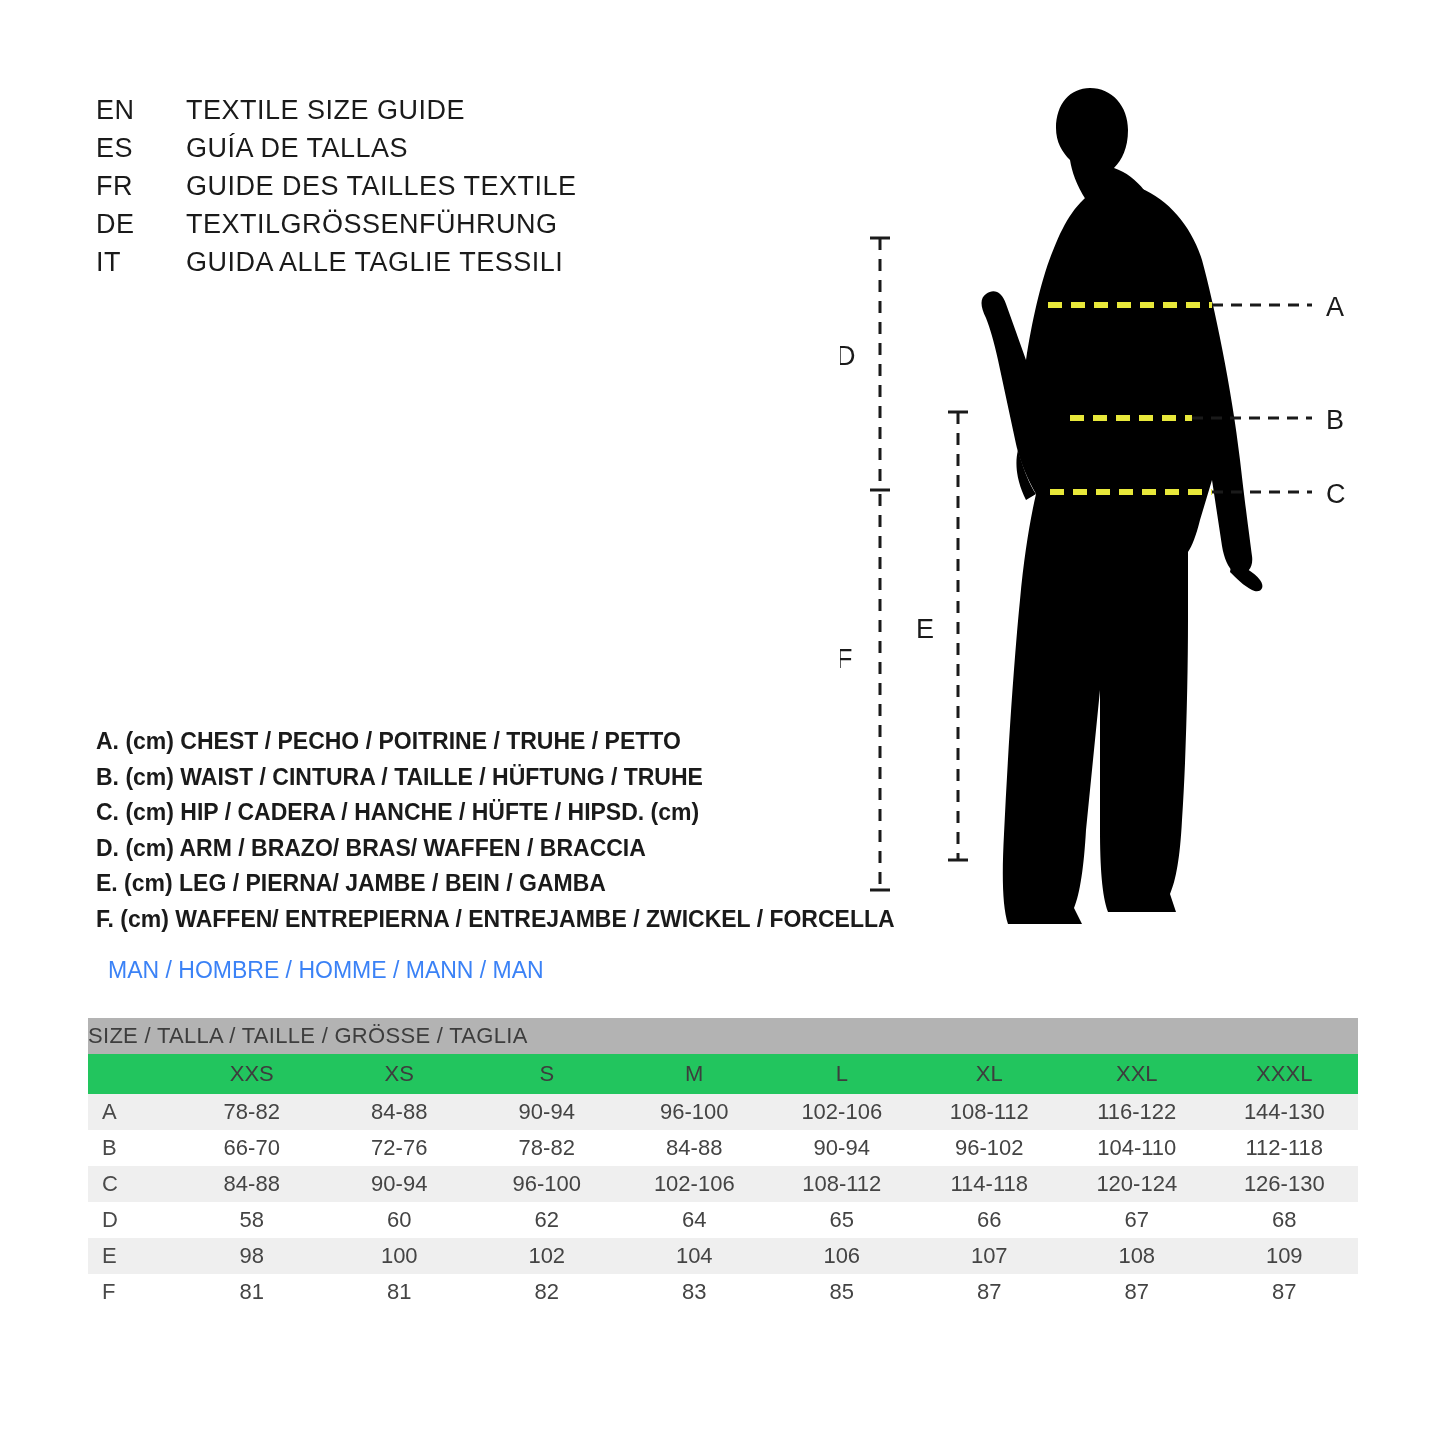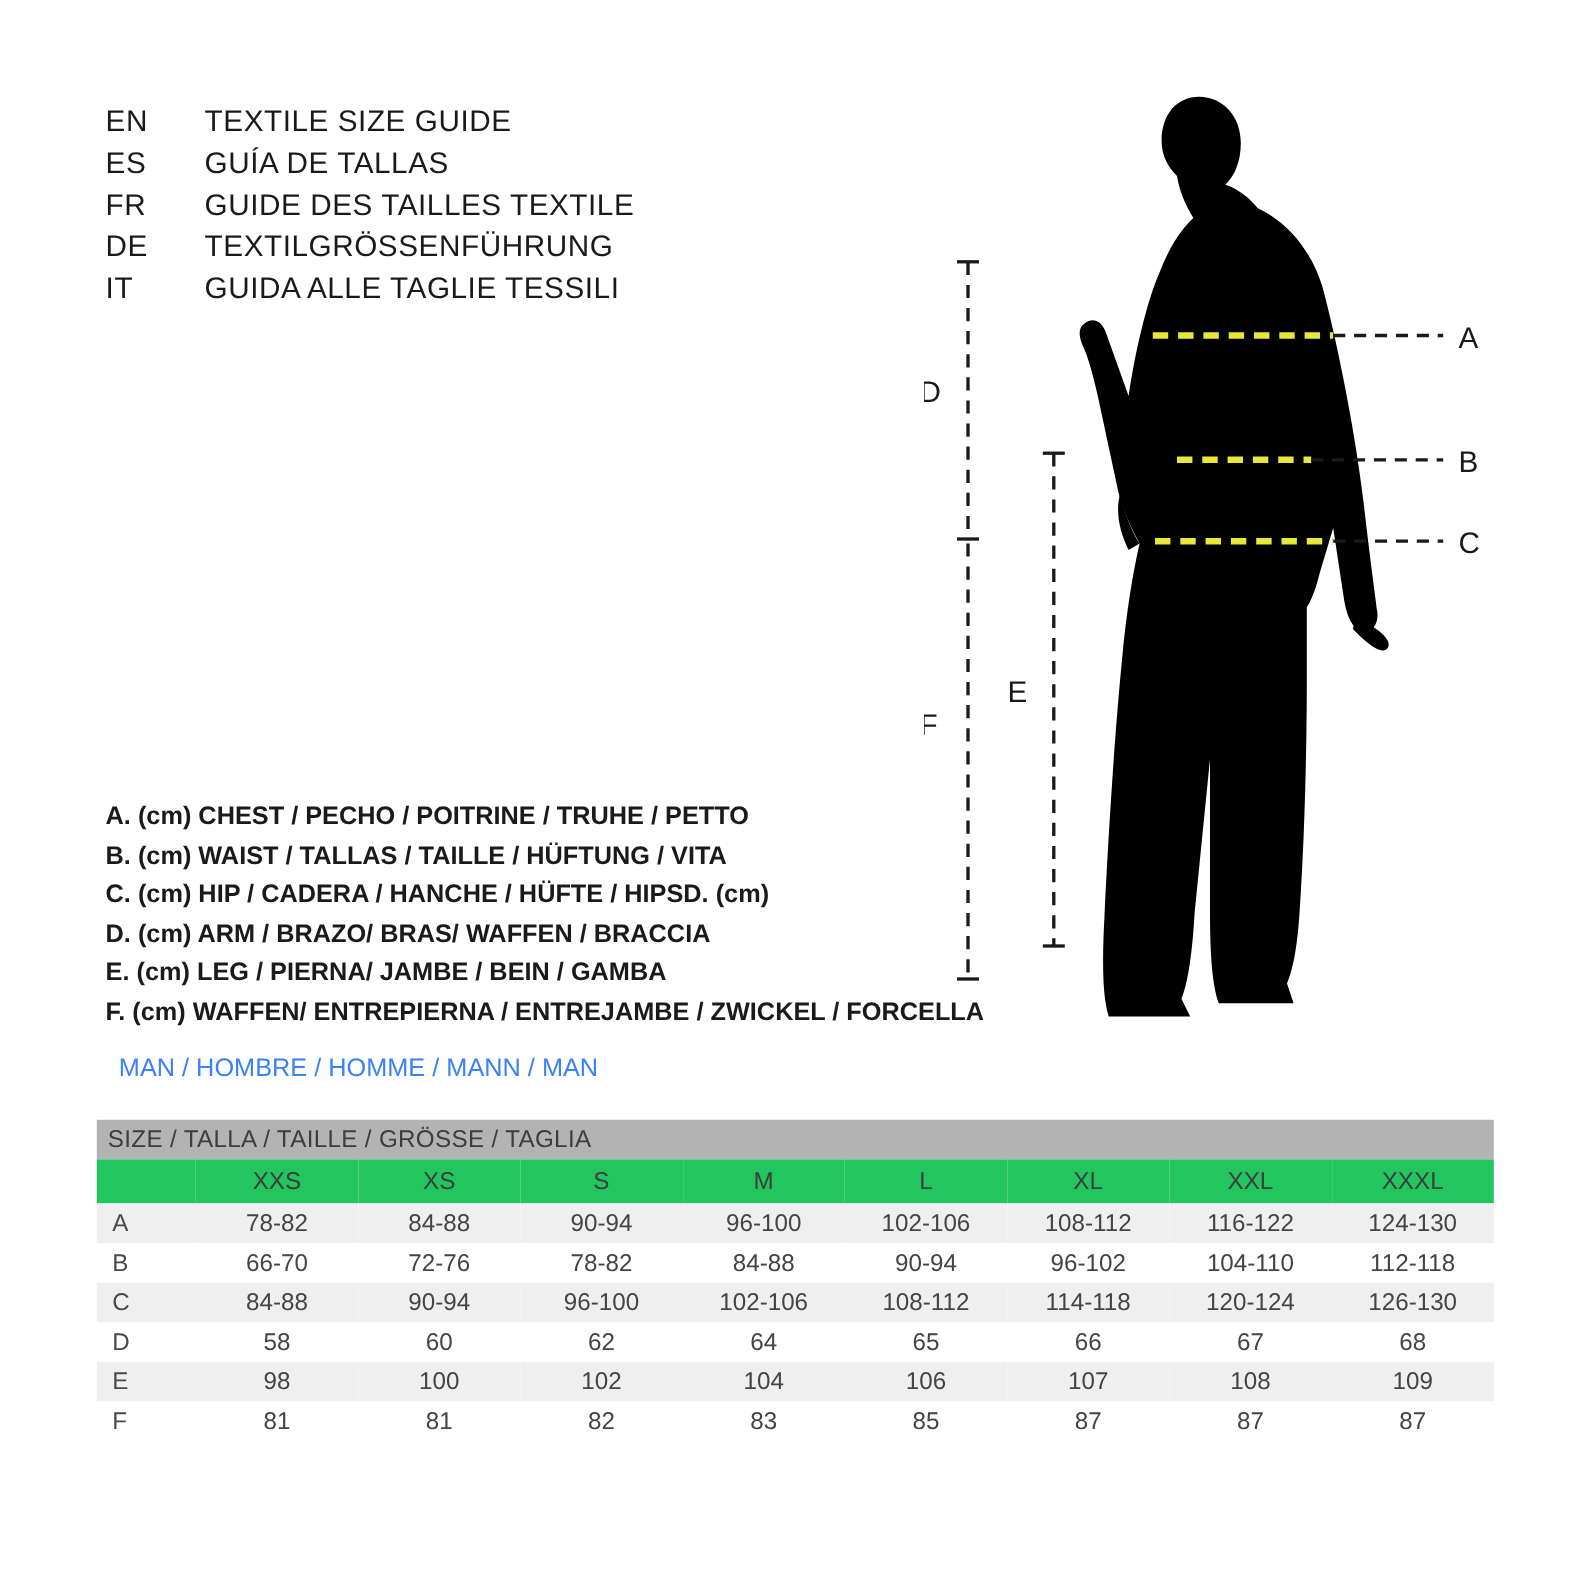--- a/index.html
+++ b/index.html
@@ -85,21 +85,20 @@
     font-weight: normal;
     font-size: 22px;
     color: #444444;
     height: 36px;
     text-align: center;
   }
   #size-table .title-cell {
     background: #b3b3b3;
     color: #3d3d3d;
     text-align: left;
-    padding-left: 10px;
     font-size: 22px;
     height: 36px;
     letter-spacing: 0.3px;
   }
   #size-table .hdr-row td {
     background: #22c55e;
     color: #3d3d3d;
     font-size: 22px;
     height: 40px;
   }
@@ -133,21 +132,21 @@
     <span class="t-text">TEXTILGRÖSSENFÜHRUNG</span>
   </div>
   <div class="t-row">
     <span class="t-lang">IT</span>
     <span class="t-text">GUIDA ALLE TAGLIE TESSILI</span>
   </div>
 </div>
 
 <div id="legend-block">
   <div class="l-row">A. (cm) CHEST / PECHO / POITRINE / TRUHE / PETTO</div>
-  <div class="l-row">B. (cm) WAIST / TALLAS / TAILLE / HÜFTUNG / VITA</div>
+  <div class="l-row">B. (cm) WAIST / CINTURA / TAILLE / HÜFTUNG / TRUHE</div>
   <div class="l-row">C. (cm) HIP / CADERA / HANCHE / HÜFTE / HIPSD. (cm)</div>
   <div class="l-row">D. (cm) ARM / BRAZO/ BRAS/ WAFFEN / BRACCIA</div>
   <div class="l-row">E. (cm) LEG / PIERNA/ JAMBE / BEIN / GAMBA</div>
   <div class="l-row">F. (cm) WAFFEN/ ENTREPIERNA / ENTREJAMBE / ZWICKEL / FORCELLA</div>
 </div>
 
 <div id="gender-row">MAN / HOMBRE / HOMME / MANN / MAN</div>
 
 <div id="figure-area">
   <svg id="figure-svg" width="560" height="890" viewBox="0 0 560 890" xmlns="http://www.w3.org/2000/svg">
@@ -260,21 +259,21 @@
 
     <tr class="row-alt">
       <td class="rowlabel">A</td>
       <td>78-82</td>
       <td>84-88</td>
       <td>90-94</td>
       <td>96-100</td>
       <td>102-106</td>
       <td>108-112</td>
       <td>116-122</td>
-      <td>124-130</td>
+      <td>144-130</td>
     </tr>
 
     <tr class="row-plain">
       <td class="rowlabel">B</td>
       <td>66-70</td>
       <td>72-76</td>
       <td>78-82</td>
       <td>84-88</td>
       <td>90-94</td>
       <td>96-102</td>

